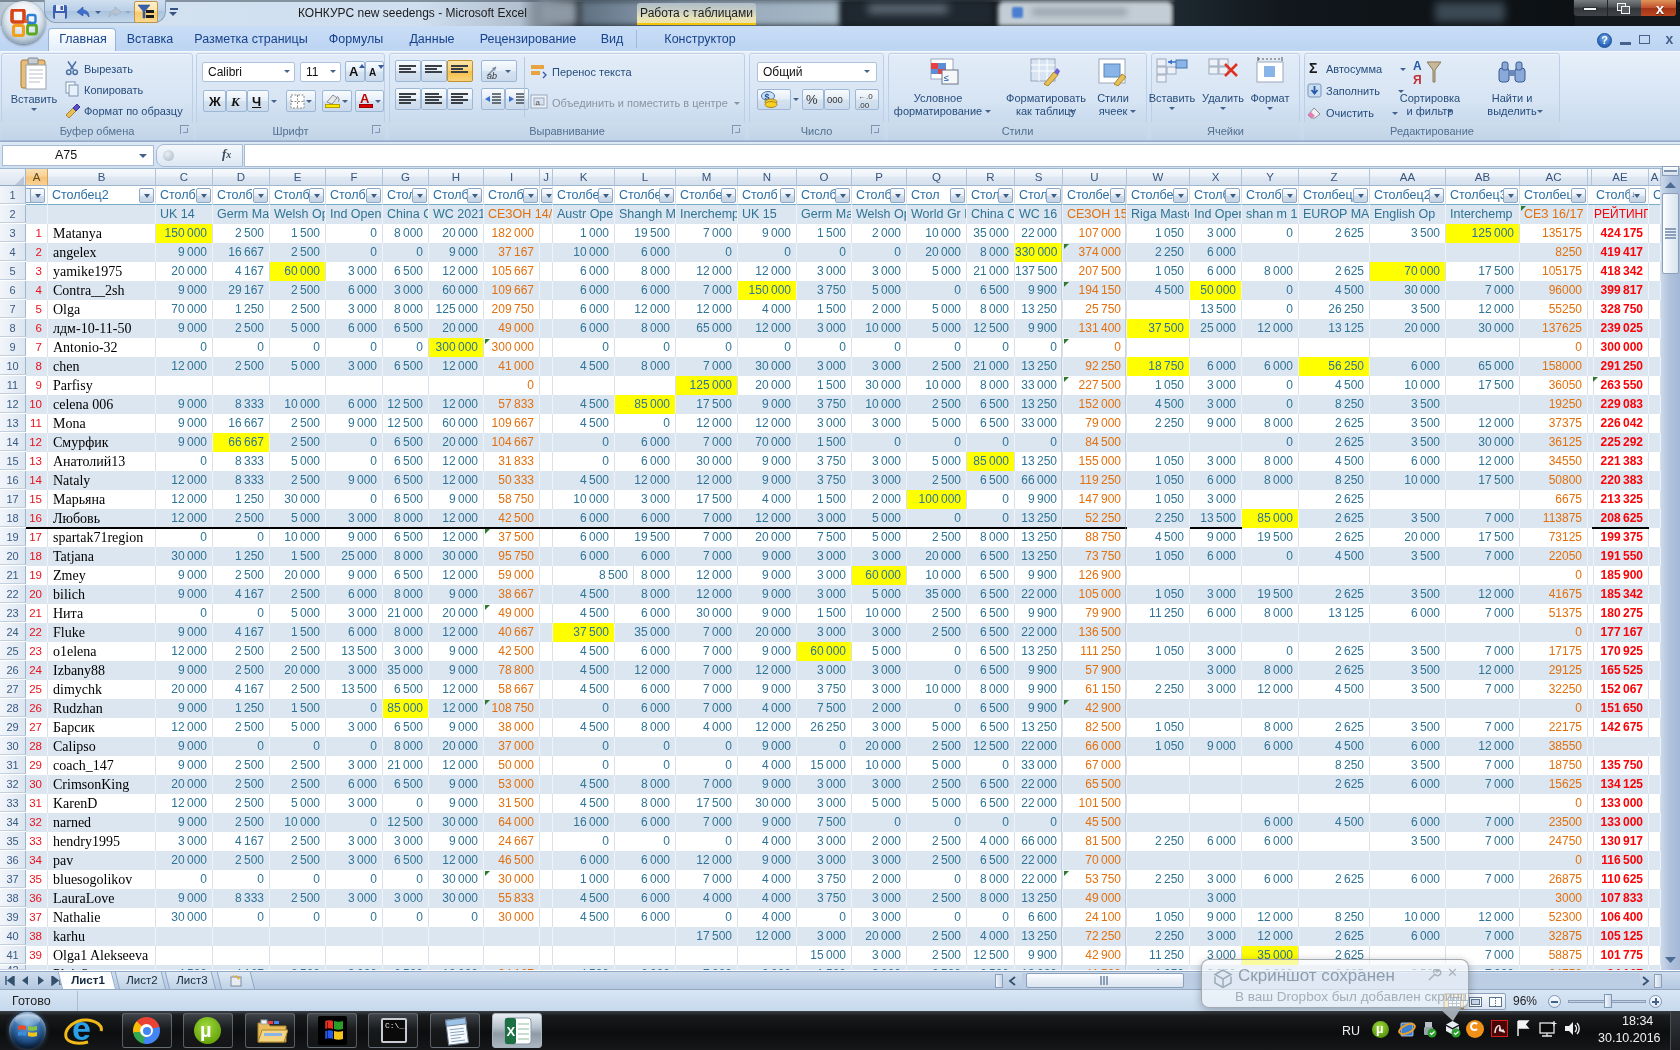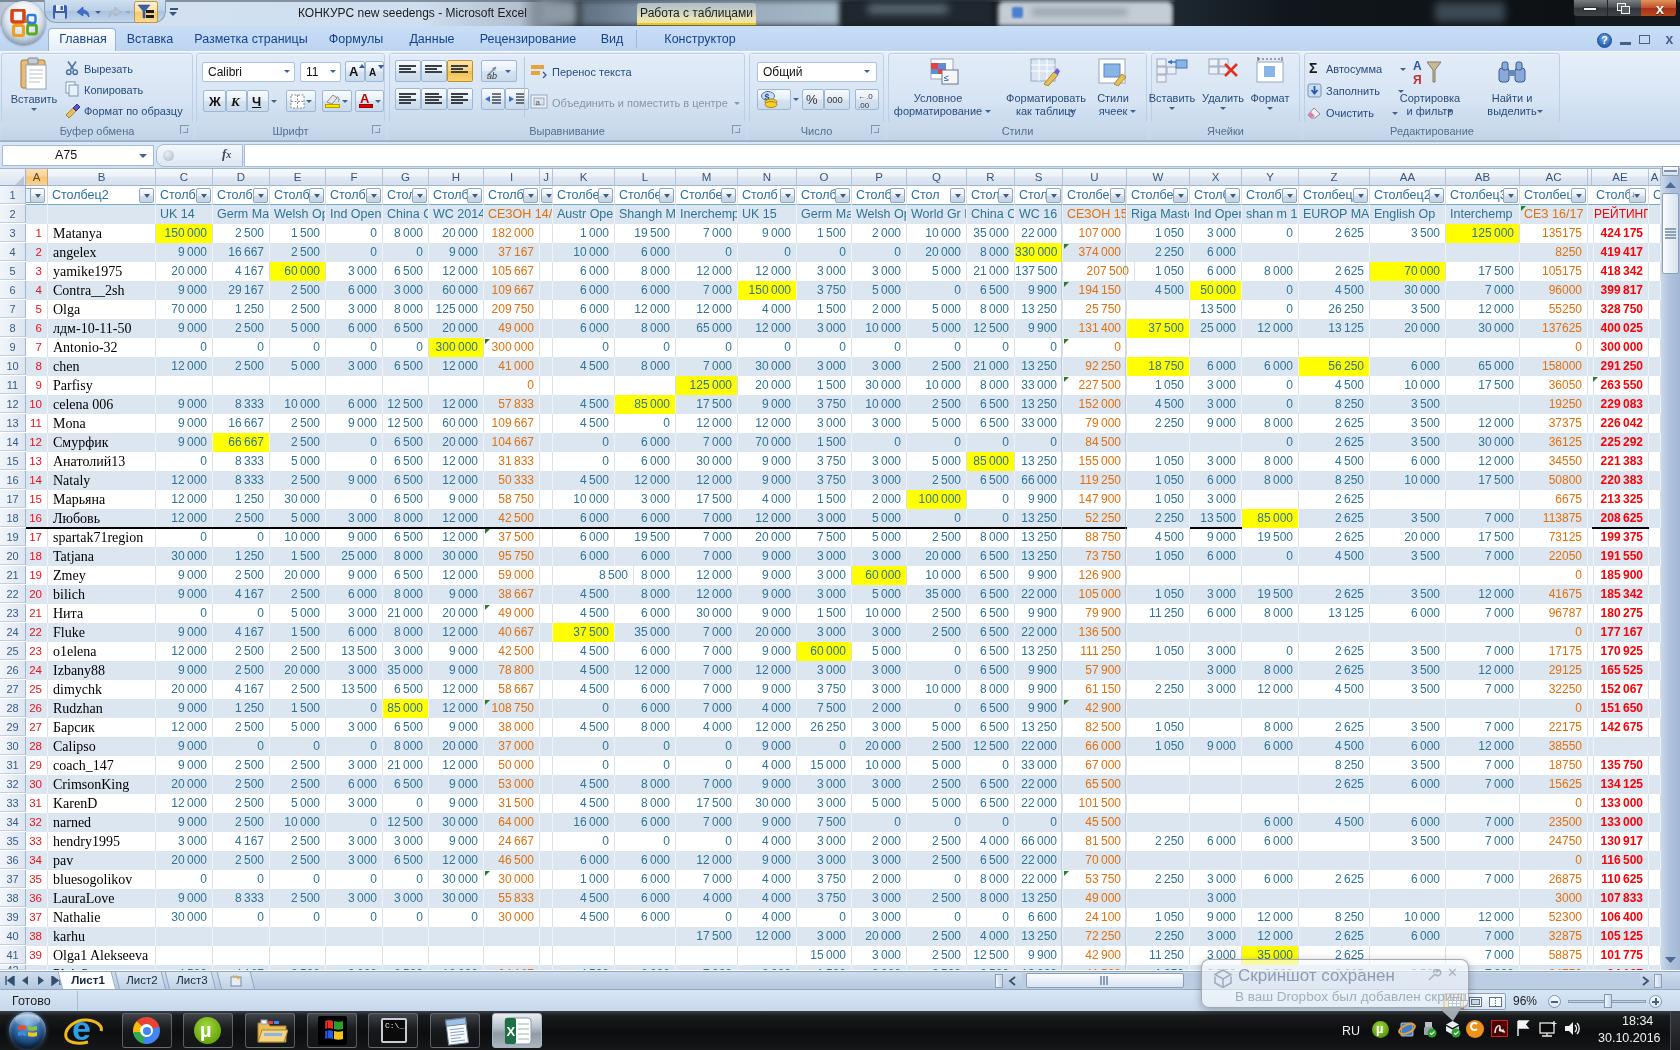--- a/index.html
+++ b/index.html
@@ -563,21 +563,21 @@
     <span class="cell" style="left:0;top:0;width:22px"></span>
   </div>
 <div class="ab brow" style="left:48px;top:205px;width:108px;height:19px">
     <span class="cell" style="left:0;top:0;width:108px"></span>
   </div>
 <div class="ab" style="left:156px;top:205px;width:57px;height:19px;overflow:hidden;font-size:12.5px;color:#2f7496;line-height:19px;padding-left:4px;white-space:nowrap;border-right:1px solid #edf3f9">UK 14</div>
 <div class="ab" style="left:213px;top:205px;width:57px;height:19px;overflow:hidden;font-size:12.5px;color:#2f7496;line-height:19px;padding-left:4px;white-space:nowrap;border-right:1px solid #edf3f9">Germ Mas</div>
 <div class="ab" style="left:270px;top:205px;width:56px;height:19px;overflow:hidden;font-size:12.5px;color:#2f7496;line-height:19px;padding-left:4px;white-space:nowrap;border-right:1px solid #edf3f9">Welsh Ope</div>
 <div class="ab" style="left:326px;top:205px;width:57px;height:19px;overflow:hidden;font-size:12.5px;color:#2f7496;line-height:19px;padding-left:4px;white-space:nowrap;border-right:1px solid #edf3f9">Ind Open</div>
 <div class="ab" style="left:383px;top:205px;width:46px;height:19px;overflow:hidden;font-size:12.5px;color:#2f7496;line-height:19px;padding-left:4px;white-space:nowrap;border-right:1px solid #edf3f9">China Op</div>
-<div class="ab" style="left:429px;top:205px;width:55px;height:19px;overflow:hidden;font-size:12.5px;color:#2f7496;line-height:19px;padding-left:4px;white-space:nowrap;border-right:1px solid #edf3f9">WC 2014</div>
+<div class="ab" style="left:429px;top:205px;width:55px;height:19px;overflow:hidden;font-size:12.5px;color:#2f7496;line-height:19px;padding-left:4px;white-space:nowrap;border-right:1px solid #edf3f9">WC 2021</div>
 <div class="ab" style="left:484px;top:205px;width:69px;height:19px;overflow:hidden;font-size:12.5px;color:#e2700e;line-height:19px;padding-left:4px;white-space:nowrap;border-right:1px solid #edf3f9">СЕЗОН 14/1</div>
 <div class="ab brow" style="left:540px;top:205px;width:13px;height:19px">
     <span class="cell" style="left:0;top:0;width:13px"></span>
   </div>
 <div class="ab" style="left:553px;top:205px;width:62px;height:19px;overflow:hidden;font-size:12.5px;color:#2f7496;line-height:19px;padding-left:4px;white-space:nowrap;border-right:1px solid #edf3f9">Austr Open</div>
 <div class="ab" style="left:615px;top:205px;width:61px;height:19px;overflow:hidden;font-size:12.5px;color:#2f7496;line-height:19px;padding-left:4px;white-space:nowrap;border-right:1px solid #edf3f9">Shangh Ma</div>
 <div class="ab" style="left:676px;top:205px;width:62px;height:19px;overflow:hidden;font-size:12.5px;color:#2f7496;line-height:19px;padding-left:4px;white-space:nowrap;border-right:1px solid #edf3f9">Inerchempi</div>
 <div class="ab" style="left:738px;top:205px;width:59px;height:19px;overflow:hidden;font-size:12.5px;color:#2f7496;line-height:19px;padding-left:4px;white-space:nowrap;border-right:1px solid #edf3f9">UK 15</div>
 <div class="ab" style="left:797px;top:205px;width:55px;height:19px;overflow:hidden;font-size:12.5px;color:#2f7496;line-height:19px;padding-left:4px;white-space:nowrap;border-right:1px solid #edf3f9">Germ Mas</div>
 <div class="ab" style="left:852px;top:205px;width:55px;height:19px;overflow:hidden;font-size:12.5px;color:#2f7496;line-height:19px;padding-left:4px;white-space:nowrap;border-right:1px solid #edf3f9">Welsh Ope</div>
@@ -676,21 +676,21 @@
     <span class="cell" style="left:514px;top:0;width:13px"></span>
     <span class="cell" style="left:527px;top:0;width:62px">6 000</span>
     <span class="cell" style="left:589px;top:0;width:61px">8 000</span>
     <span class="cell" style="left:650px;top:0;width:62px">12 000</span>
     <span class="cell" style="left:712px;top:0;width:59px">12 000</span>
     <span class="cell" style="left:771px;top:0;width:55px">3 000</span>
     <span class="cell" style="left:826px;top:0;width:55px">3 000</span>
     <span class="cell" style="left:881px;top:0;width:60px">5 000</span>
     <span class="cell" style="left:941px;top:0;width:48px">21 000</span>
     <span class="cell" style="left:989px;top:0;width:48px">137 500</span>
-    <span class="cell oc" style="left:1037px;top:0;width:72px">207 500</span>
+    <span class="cell oc" style="left:1037px;top:0;width:64px">207 500</span>
     <span class="cell" style="left:1101px;top:0;width:63px">1 050</span>
     <span class="cell" style="left:1164px;top:0;width:52px">6 000</span>
     <span class="cell" style="left:1216px;top:0;width:57px">8 000</span>
     <span class="cell" style="left:1273px;top:0;width:71px">2 625</span>
     <span class="cell yl" style="left:1344px;top:0;width:76px">70 000</span>
     <span class="cell" style="left:1420px;top:0;width:74px">17 500</span>
     <span class="cell oc" style="left:1494px;top:0;width:68px">105175</span>
     <span class="cell" style="left:1562px;top:0;width:4px"></span>
     <span class="cell rc" style="left:1566px;top:0;width:57px">418 342</span>
     <span class="cell" style="left:1623px;top:0;width:12px"></span>
@@ -781,21 +781,21 @@
     <span class="cell" style="left:989px;top:0;width:48px">9 900</span>
     <span class="cell oc" style="left:1037px;top:0;width:64px">131 400</span>
     <span class="cell yl" style="left:1101px;top:0;width:63px">37 500</span>
     <span class="cell" style="left:1164px;top:0;width:52px">25 000</span>
     <span class="cell" style="left:1216px;top:0;width:57px">12 000</span>
     <span class="cell" style="left:1273px;top:0;width:71px">13 125</span>
     <span class="cell" style="left:1344px;top:0;width:76px">20 000</span>
     <span class="cell" style="left:1420px;top:0;width:74px">30 000</span>
     <span class="cell oc" style="left:1494px;top:0;width:68px">137625</span>
     <span class="cell" style="left:1562px;top:0;width:4px"></span>
-    <span class="cell rc" style="left:1566px;top:0;width:57px">400 025</span>
+    <span class="cell rc" style="left:1566px;top:0;width:57px">239 025</span>
     <span class="cell" style="left:1623px;top:0;width:12px"></span>
   </div>
 <div class="ab wrow" style="left:26px;top:338px;width:1635px;height:19px;background:#ffffff;overflow:hidden">
     <span class="cell rn" style="left:0;top:0;width:22px">7</span>
     <span class="cell nm" style="left:22px;top:0;width:108px">Antonio-32</span>
     <span class="cell" style="left:130px;top:0;width:57px">0</span>
     <span class="cell" style="left:187px;top:0;width:57px">0</span>
     <span class="cell" style="left:244px;top:0;width:56px">0</span>
     <span class="cell" style="left:300px;top:0;width:57px">0</span>
     <span class="cell" style="left:357px;top:0;width:46px">0</span>
@@ -1259,21 +1259,21 @@
     <span class="cell" style="left:881px;top:0;width:60px">2 500</span>
     <span class="cell" style="left:941px;top:0;width:48px">6 500</span>
     <span class="cell" style="left:989px;top:0;width:48px">9 900</span>
     <span class="cell oc" style="left:1037px;top:0;width:64px">79 900</span>
     <span class="cell" style="left:1101px;top:0;width:63px">11 250</span>
     <span class="cell" style="left:1164px;top:0;width:52px">6 000</span>
     <span class="cell" style="left:1216px;top:0;width:57px">8 000</span>
     <span class="cell" style="left:1273px;top:0;width:71px">13 125</span>
     <span class="cell" style="left:1344px;top:0;width:76px">6 000</span>
     <span class="cell" style="left:1420px;top:0;width:74px">7 000</span>
-    <span class="cell oc" style="left:1494px;top:0;width:68px">96787</span>
+    <span class="cell oc" style="left:1494px;top:0;width:68px">51375</span>
     <span class="cell" style="left:1562px;top:0;width:4px"></span>
     <span class="cell rc" style="left:1566px;top:0;width:57px">180 275</span>
     <span class="cell" style="left:1623px;top:0;width:12px"></span>
   </div>
 <div class="ab brow" style="left:26px;top:623px;width:1635px;height:19px;background:#dce6f1;overflow:hidden">
     <span class="cell rn" style="left:0;top:0;width:22px">22</span>
     <span class="cell nm" style="left:22px;top:0;width:108px">Fluke</span>
     <span class="cell" style="left:130px;top:0;width:57px">9 000</span>
     <span class="cell" style="left:187px;top:0;width:57px">4 167</span>
     <span class="cell" style="left:244px;top:0;width:56px">1 500</span>

